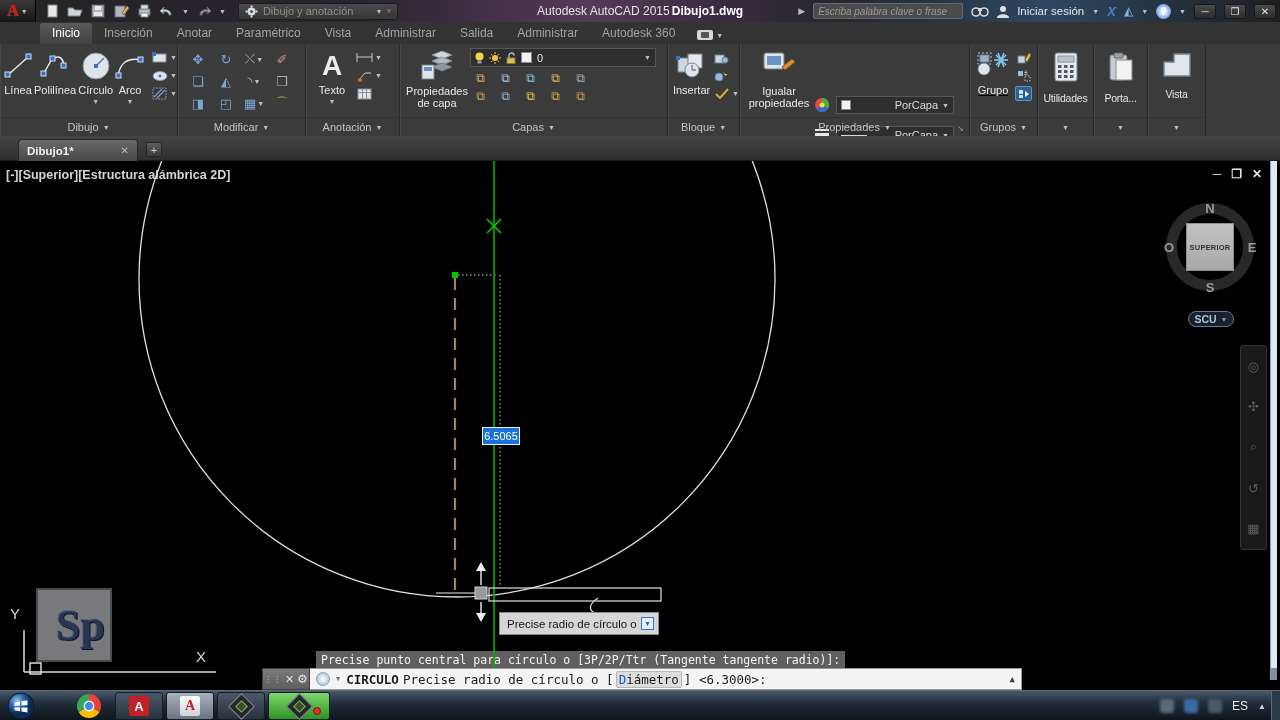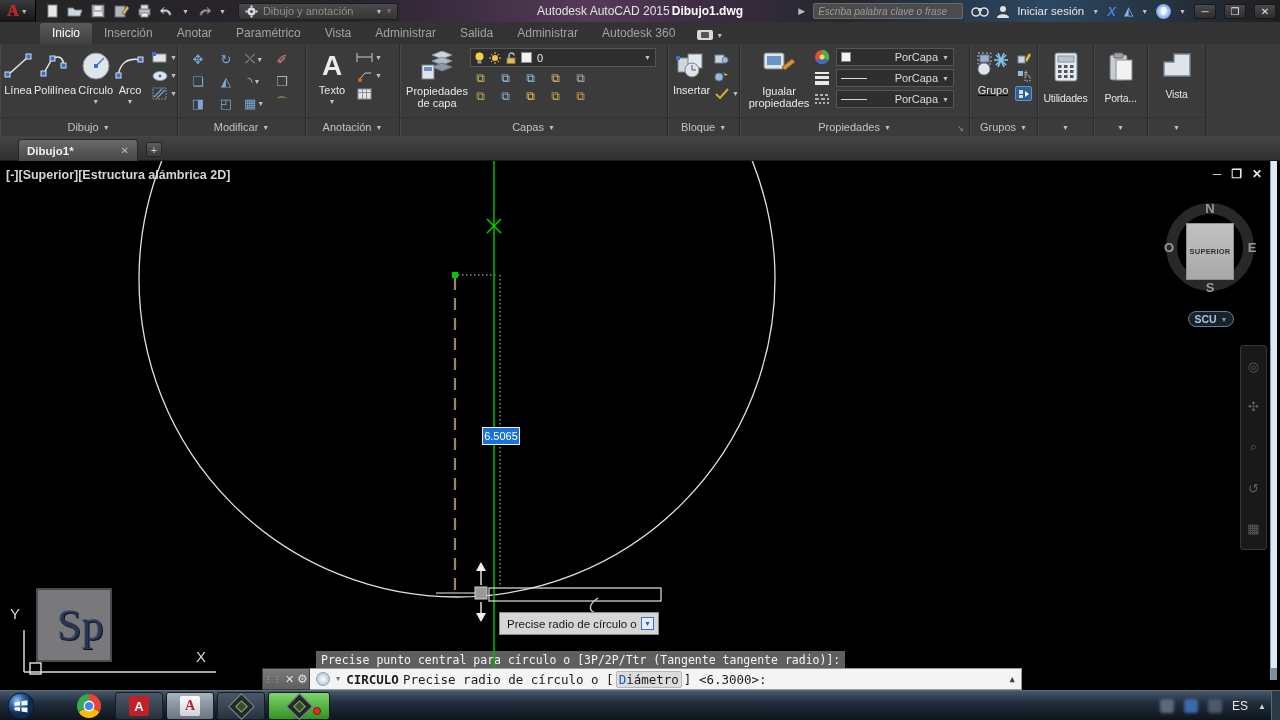--- a/index.html
+++ b/index.html
@@ -70,40 +70,40 @@
 
   
   .canvas { position:absolute; left:0; top:161px; width:1280px; height:529px; background:#000; overflow:hidden; }
   .vplabel { position:absolute; left:6px; top:7px; color:#d5d5d5; font-size:12.5px; font-weight:bold; z-index:2; }
   .vpcontrols { position:absolute; right:18px; top:6px; display:flex; gap:10px; color:#e4e4e4; font-size:12px; font-weight:bold; z-index:2; }
   .scrollstrip { position:absolute; left:1270px; top:0; width:7px; height:519px; background:#dfe9f2; border-left:1px solid #8aa0b4; z-index:1; }
   .scrollstrip .nub { position:absolute; left:0; bottom:0; width:100%; height:12px; background:#7c8ea0; }
   
   .vcube { position:absolute; left:1166px; top:42px; width:88px; height:88px; z-index:2; }
   .vcring { position:absolute; left:0; top:0; width:88px; height:88px; border-radius:50%; border:11px solid #282828; }
-  .vcface { position:absolute; left:20px; top:20px; width:48px; height:57px; background:linear-gradient(#c2c2c2,#a8a8a8); border:1px solid #8e8e8e; display:flex; align-items:center; justify-content:center; color:#303030; font-size:7.5px; font-weight:bold; letter-spacing:0.2px; }
+  .vcface { position:absolute; left:20px; top:20px; width:48px; height:48px; background:linear-gradient(#c2c2c2,#a8a8a8); border:1px solid #8e8e8e; display:flex; align-items:center; justify-content:center; color:#303030; font-size:7.5px; font-weight:bold; letter-spacing:0.2px; }
   .vcl { position:absolute; transform:translate(-50%,-50%); color:#9a9a9a; font-size:13px; font-weight:bold; }
   .scubadge { position:absolute; left:1188px; top:150px; width:46px; height:16px; background:rgba(90,120,150,0.28); border:1px solid #5c7e9e; border-radius:8px; display:flex; align-items:center; justify-content:center; gap:4px; color:#a8c6dc; font-size:10.5px; font-weight:bold; z-index:2; }
   .navbar { position:absolute; left:1240px; top:184px; width:27px; height:205px; background:rgba(72,72,72,0.35); border:1px solid rgba(110,110,110,0.35); border-radius:4px; display:flex; flex-direction:column; align-items:center; justify-content:space-around; color:#5e5e5e; font-size:13px; z-index:2; }
   svg.overlay { position:absolute; left:0; top:0; z-index:3; pointer-events:none; }
   .dyninput { position:absolute; left:482px; top:266px; width:38px; height:18px; background:#1a72d8; border:1px solid #f0f0f0; color:#fff; font-size:11px; display:flex; align-items:center; justify-content:center; z-index:5; font-family:"Liberation Sans",sans-serif; }
   .cmdtip { position:absolute; left:499px; top:451px; width:160px; height:23px; background:#d6d6d6; border:1px solid #8a8a8a; box-shadow:1px 2px 3px rgba(0,0,0,0.6); display:flex; align-items:center; z-index:5; padding:0 4px 0 7px; }
   .cmdtip .tiptext { color:#141414; font-size:11.5px; flex:1; }
   .cmdtip .tipicon { width:13px; height:13px; border:1px solid #3a70c8; background:#e4eefc; color:#2a5cb8; font-size:8px; display:flex; align-items:center; justify-content:center; }
   .histbar { position:absolute; left:316px; top:490px; height:17px; background:rgba(108,108,108,0.88); color:#f4f4f4; font-family:"DejaVu Sans Mono",monospace; font-size:11.5px; display:flex; align-items:center; padding:0 5px; z-index:2; white-space:nowrap; }
   .cmdbar { position:absolute; left:262px; top:507px; width:760px; height:22px; display:flex; z-index:6; }
   .cmdgrip { width:48px; background:linear-gradient(#7a7a7a,#5e5e5e); border:1px solid #3e3e3e; display:flex; align-items:center; justify-content:space-around; color:#e2e2e2; font-size:11px; }
   .cmdfield { flex:1; background:#f4f4f4; border:1px solid #9a9a9a; border-left:none; display:flex; align-items:center; gap:6px; padding:0 6px; font-family:"DejaVu Sans Mono",monospace; font-size:12.5px; color:#1a1a1a; white-space:nowrap; }
   .cmdbadge { width:14px; height:14px; border-radius:50%; background:radial-gradient(#ffffff,#9ab8d0); border:1px solid #88a0b8; }
   .cmdname { font-weight:bold; }
   .optchip { display:inline-block; background:#dcdcdc; border:1px solid #b8b8b8; border-radius:2px; padding:0 2px; }
   .optchip::first-letter { color:#1a56c4; }
   .cmdscroll { margin-left:auto; color:#444; font-size:9px; }
   .watermark { position:absolute; left:36px; top:427px; width:76px; height:74px; background:rgba(148,148,150,0.82); border:2px solid #4a4a52; z-index:4; display:flex; align-items:center; justify-content:center; }
-  .watermark .wm { font-family:"Liberation Serif",serif; font-weight:normal; font-size:44px; color:#2a3550; text-shadow:1px 1px 0 #0a1228, -1px -1px 0 #55637f;margin-left:13px; }
+  .watermark .wm { font-family:"Liberation Serif",serif; font-weight:bold; font-size:44px; color:#2a3550; text-shadow:1px 1px 0 #0a1228, -1px -1px 0 #55637f;margin-left:13px; }
   .ucslabel { position:absolute; color:#d8d8d8; font-size:15px; z-index:3; }
 
   
   .taskbar { position:absolute; left:0; top:690px; width:1280px; height:30px; background:linear-gradient(#47586a,#222e3c 40%,#0d141c); border-top:1px solid #5c6c7e; display:flex; align-items:center; z-index:10; }
   .orb { position:absolute; left:7px; top:1px; width:28px; height:28px; }
   .chromeic { position:absolute; left:77px; top:3px; width:24px; height:24px; }
   .tbtn { position:absolute; top:1px; height:28px; border-radius:3px; border:1px solid #141c26; display:flex; align-items:center; justify-content:center; }
   .tbtn.dark { background:linear-gradient(#4b5868,#28323e); }
   .tbtn.lite { background:linear-gradient(#aab2bc,#6a7480); }
   .tbtn.grn  { background:linear-gradient(#7ed66c,#2f9423); }
@@ -499,21 +499,21 @@
         <div class="bigbtn" style="width:70px">
           <span class="iconbox">
               <svg width="34" height="30">
                 <rect x="2" y="2" width="20" height="16" rx="2" fill="#dfe5ea" stroke="#78828a"></rect>
                 <rect x="5" y="5" width="14" height="9" fill="#6a94c4"></rect>
                 <path d="M20 16 L30 8 L33 11 L23 19 Z" fill="#d8903a" stroke="#8a5a1a"></path>
               </svg>
             </span>
           <span class="lbl" style="line-height:12px">Igualar propiedades</span>
         </div>
-        <div style="display:flex;flex-direction:column;gap:3px;padding-top:4px;">
+        <div style="display:flex;flex-direction:column;gap:12px;padding-top:4px;margin-top:48px;">
           <div style="display:flex;align-items:center;gap:6px;">
             <svg width="16" height="16">
                 <circle cx="8" cy="8" r="7" fill="#e84a3a"></circle>
                 <path d="M8 8 L8 1 A7 7 0 0 1 14.1 11.5 Z" fill="#4ab04a"></path>
                 <path d="M8 8 L14.1 11.5 A7 7 0 0 1 1.9 11.5 Z" fill="#3a6ad0"></path>
                 <circle cx="8" cy="8" r="2.5" fill="#f0e040"></circle>
               </svg>
             <div class="pordrop">
                 <span class="sw"></span>
                 <span class="ptext">PorCapa</span>

